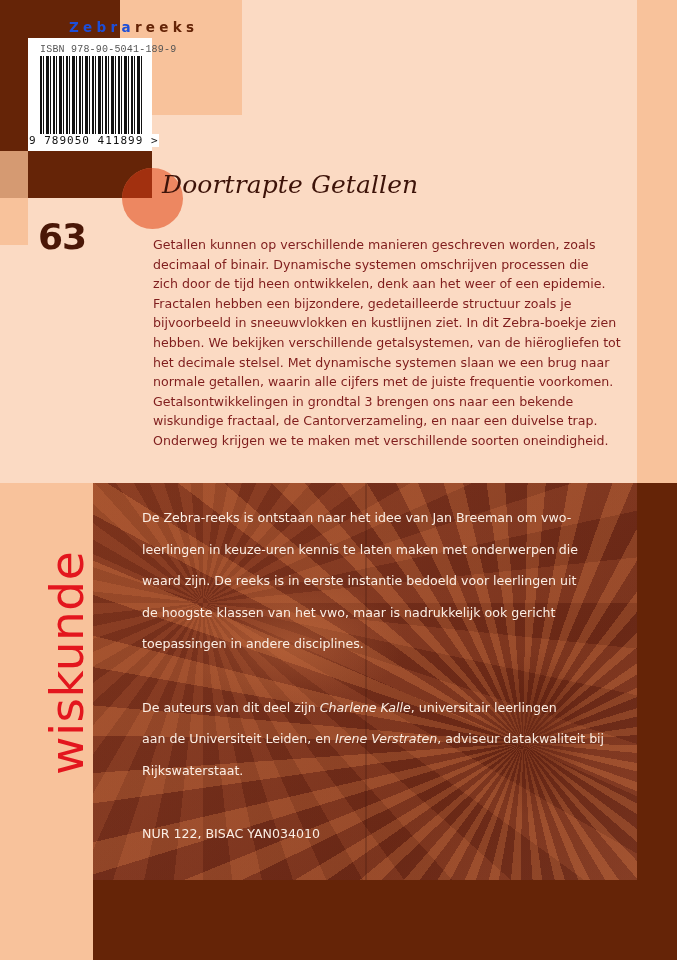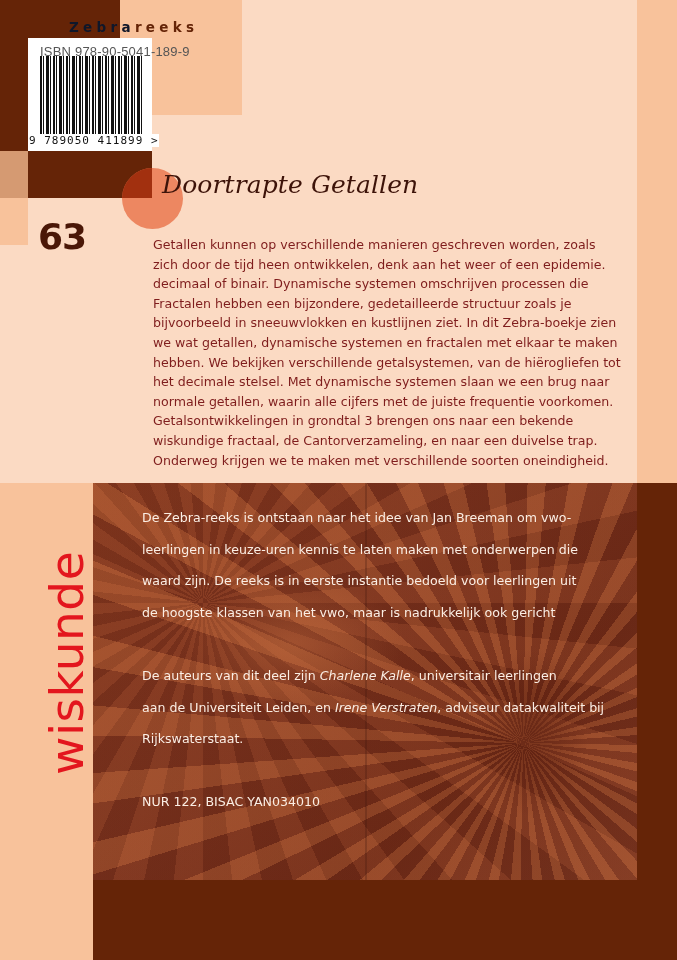--- a/index.html
+++ b/index.html
@@ -2,24 +2,24 @@
 <html><head>
 <meta charset="utf-8">
 <style>
   html, body { margin: 0; padding: 0; }
   body { width: 677px; height: 960px; position: relative; overflow: hidden; background: #fbdac3; font-family: "DejaVu Sans", sans-serif; }
   .abs { position: absolute; }
   .block-dark { background: #652407; }
   .block-mid { background: #f8c29b; }
   .block-tan { background: #d59a72; }
   .series-label { left: 69px; top: 18px; font-family: "DejaVu Sans", sans-serif; font-size: 13.5px; font-weight: bold; letter-spacing: 4.3px; line-height: 18px; }
-  .series-label .a { color: #0f172a; }
+  .series-label .a { color: #1d4ed8; }
   .series-label .b { color: #652407; }
   .barcode-box { left: 28px; top: 38px; width: 124px; height: 113px; background: #ffffff; }
-  .isbn-text { position: absolute; left: 12px; top: 6px; font-family: Liberation Sans, sans-serif; font-size: 13px; color: #555; letter-spacing: 0.2px; white-space: nowrap; }
+  .isbn-text { position: absolute; left: 12px; top: 6px; font-family: Liberation Mono, monospace; font-size: 10px; color: #555; letter-spacing: 0.2px; white-space: nowrap; }
   .bars { position: absolute; left: 12px; top: 18px; width: 102px; height: 79px;
     background: repeating-linear-gradient(90deg, #111 0 2px, #fff 2px 3px, #111 3px 4px, #fff 4px 6px, #111 6px 9px, #fff 9px 10px, #111 10px 11px, #fff 11px 13px); }
   .bar-digits { position: absolute; left: 1px; top: 96px; font-family: "DejaVu Sans Mono", monospace; font-size: 11px; color: #111; letter-spacing: 1px; white-space: nowrap; background: #fff; text-align: center; }
   .circle { left: 122px; top: 168px; width: 61px; height: 61px; border-radius: 50%; background: rgba(234, 120, 80, 0.85); }
   .circle-overlap { left: 122px; top: 168px; width: 30px; height: 30px; overflow: hidden; }
   .circle-overlap::before { content: ""; position: absolute; left: 0; top: 0; width: 61px; height: 61px; border-radius: 50%; background: #a2300f; }
   .title { left: 162px; top: 170px; font-family: "DejaVu Serif", serif; font-style: italic; font-size: 25px; color: #3d1309; white-space: nowrap; letter-spacing: 0.1px; }
   .volume-number { left: 38px; top: 216px; font-family: "DejaVu Sans", sans-serif; font-weight: bold; font-size: 36px; color: #4a1707; letter-spacing: -1px; }
   .intro { left: 153px; top: 235px; width: 470px; font-family: "DejaVu Sans", sans-serif; font-size: 12.6px; line-height: 19.6px; color: #7f1d1d; }
   .intro p { margin: 0; white-space: nowrap; }
@@ -62,42 +62,42 @@
 
 <div class="abs circle"></div>
 <div class="abs circle-overlap"></div>
 
 <div class="abs title">Doortrapte Getallen</div>
 
 <div class="abs volume-number">63</div>
 
 <div class="abs intro">
   <p>Getallen kunnen op verschillende manieren geschreven worden, zoals</p>
+  <p>decimaal of binair. Dynamische systemen omschrijven processen die</p>
   <p>zich door de tijd heen ontwikkelen, denk aan het weer of een epidemie.</p>
-  <p>decimaal of binair. Dynamische systemen omschrijven processen die</p>
   <p>Fractalen hebben een bijzondere, gedetailleerde structuur zoals je</p>
   <p>bijvoorbeeld in sneeuwvlokken en kustlijnen ziet. In dit Zebra-boekje zien</p>
-  <p>we wat getallen, dynamische systemen en fractalen met elkaar te maken</p>
   <p>hebben. We bekijken verschillende getalsystemen, van de hiërogliefen tot</p>
   <p>het decimale stelsel. Met dynamische systemen slaan we een brug naar</p>
   <p>normale getallen, waarin alle cijfers met de juiste frequentie voorkomen.</p>
   <p>Getalsontwikkelingen in grondtal 3 brengen ons naar een bekende</p>
   <p>wiskundige fractaal, de Cantorverzameling, en naar een duivelse trap.</p>
   <p>Onderweg krijgen we te maken met verschillende soorten oneindigheid.</p>
 </div>
 
 <div class="abs photo">
   <div class="seam"></div>
 </div>
 
 <div class="abs photo-text">
   <p>De Zebra-reeks is ontstaan naar het idee van Jan Breeman om vwo-</p>
   <p>leerlingen in keuze-uren kennis te laten maken met onderwerpen die</p>
   <p>waard zijn. De reeks is in eerste instantie bedoeld voor leerlingen uit</p>
   <p>de hoogste klassen van het vwo, maar is nadrukkelijk ook gericht</p>
+  <p>toepassingen in andere disciplines.</p>
   <div class="gap"></div>
   <p><span>De auteurs van dit deel zijn </span><em>Charlene Kalle</em><span>, universitair leerlingen</span></p>
   <p><span>aan de Universiteit Leiden, en </span><em>Irene Verstraten</em><span>, adviseur datakwaliteit bij</span></p>
   <p>Rijkswaterstaat.</p>
   <div class="gap"></div>
   <p>NUR 122, BISAC YAN034010</p>
 </div>
 
 <div class="abs subject">wiskunde</div>
 

